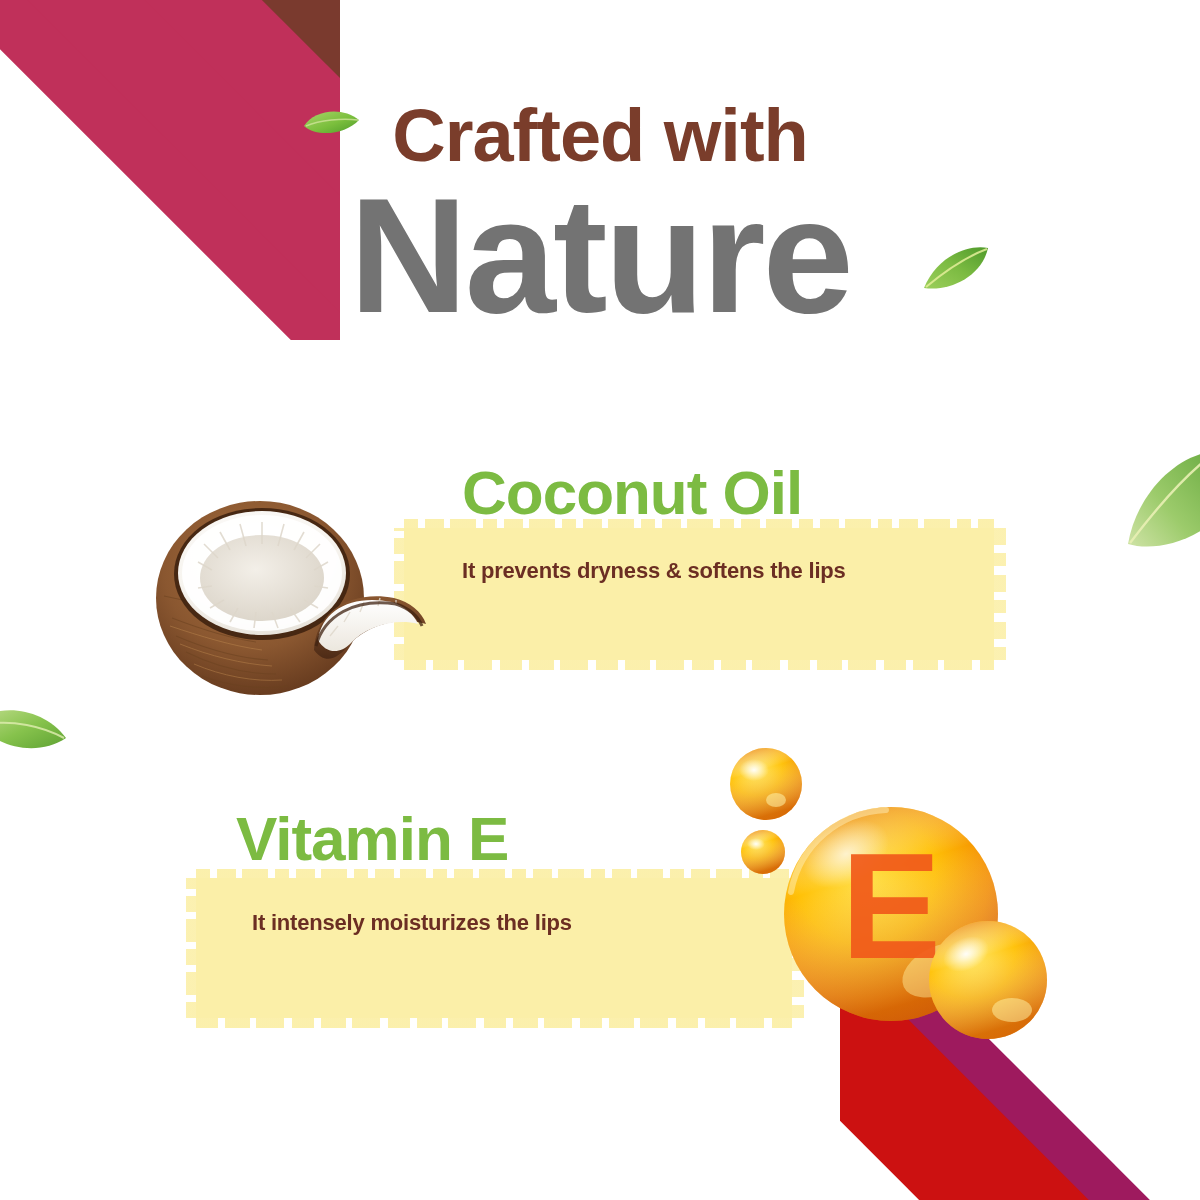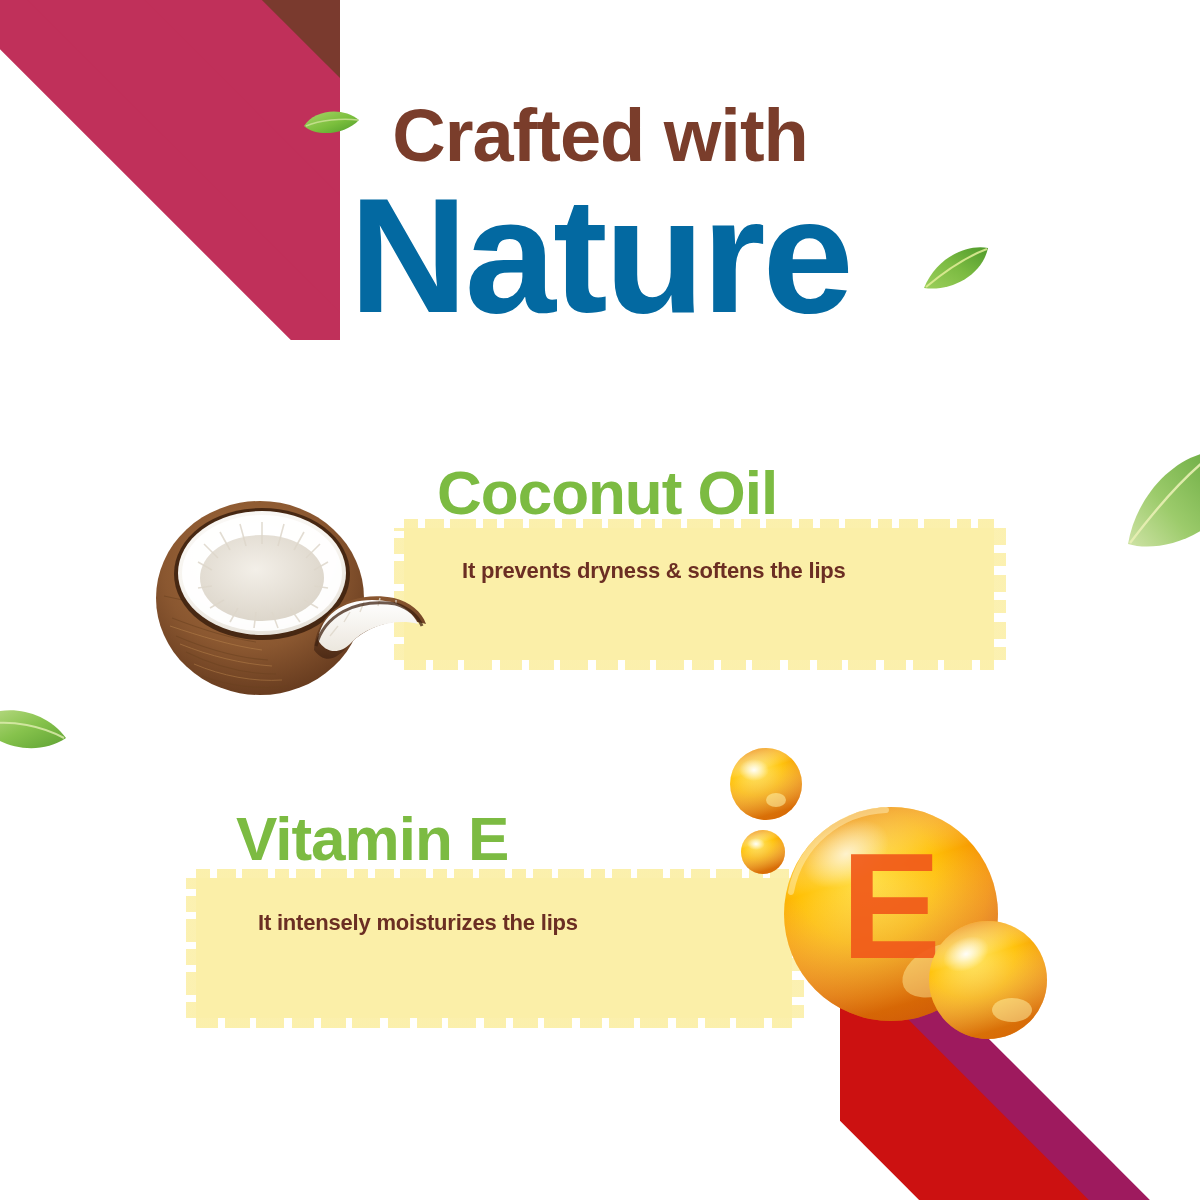--- a/index.html
+++ b/index.html
@@ -25,30 +25,30 @@
   .br-b1{position:absolute;right:-190px;bottom:24px;width:760px;height:96px;background:#9e1a5e;transform:rotate(45deg);}
   .br-b2{position:absolute;right:-210px;bottom:-86px;width:760px;height:120px;background:#cc1111;transform:rotate(45deg);}
 
   
   .headline{position:absolute;left:0;top:84px;width:1200px;text-align:center;}
   .head-top{
     font-size:74px;font-weight:bold;color:#7a3d2b;letter-spacing:-1px;
     line-height:0.96;margin:16px;
   }
   .head-main{
-    font-size:164px;font-weight:bold;color:#0369a1;letter-spacing:-3px;
+    font-size:164px;font-weight:bold;color:#737373;letter-spacing:-3px;
     line-height:0.92;margin:0;margin-top:-6px;
   }
 
   
   .ing-title{
     position:absolute;font-size:62px;font-weight:bold;color:#7cbb42;
     letter-spacing:-1px;line-height:1;white-space:nowrap;
   }
-  .ing-title-coconut{left:437px;top:462px;}
+  .ing-title-coconut{left:462px;top:462px;}
   .ing-title-vitamin{left:236px;top:808px;}
 
   .banner{
     position:absolute;background:#fbefa8;
   }
   .banner::before,.banner::after{
     content:"";position:absolute;background:#fbefa8;
   }
   
   .brush-top,.brush-bottom,.brush-left,.brush-right{
@@ -82,21 +82,21 @@
     opacity:.9;}
 
   .banner-coconut{left:404px;top:528px;width:590px;height:132px;}
   .banner-vitamin{left:196px;top:878px;width:596px;height:140px;}
 
   .ing-desc{
     position:absolute;font-size:22px;font-weight:bold;color:#6b2e23;
     line-height:1.32;letter-spacing:-0.2px;
   }
   .desc-coconut{left:462px;top:556px;width:530px;}
-  .desc-vitamin{left:258px;top:908px;width:440px;}
+  .desc-vitamin{left:252px;top:908px;width:440px;}
 
   
   .coconut{position:absolute;left:142px;top:478px;width:300px;height:225px;}
   
   .vitE{position:absolute;left:718px;top:742px;width:360px;height:300px;}
 
   
   .leaf{position:absolute;pointer-events:none;}
   .leaf-1{left:302px;top:104px;width:60px;height:40px;}
   .leaf-2{left:920px;top:242px;width:72px;height:52px;}

